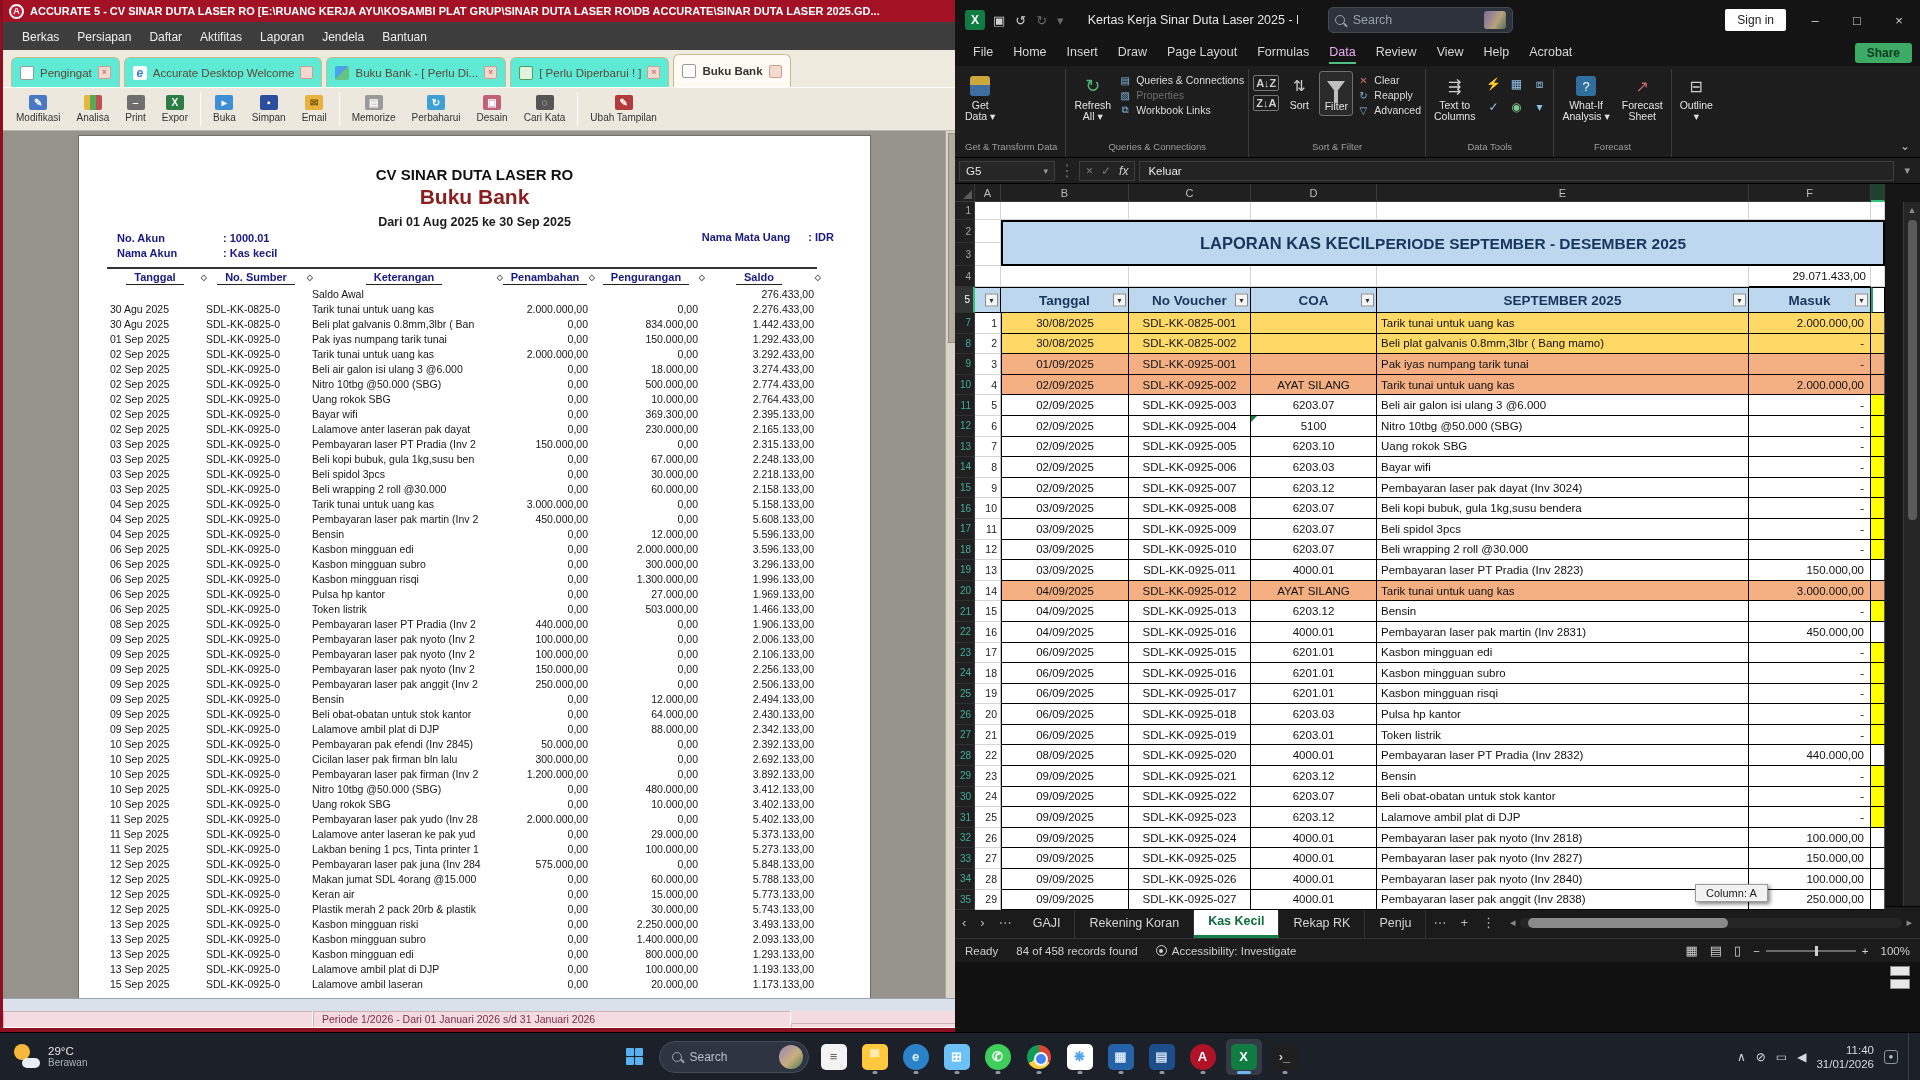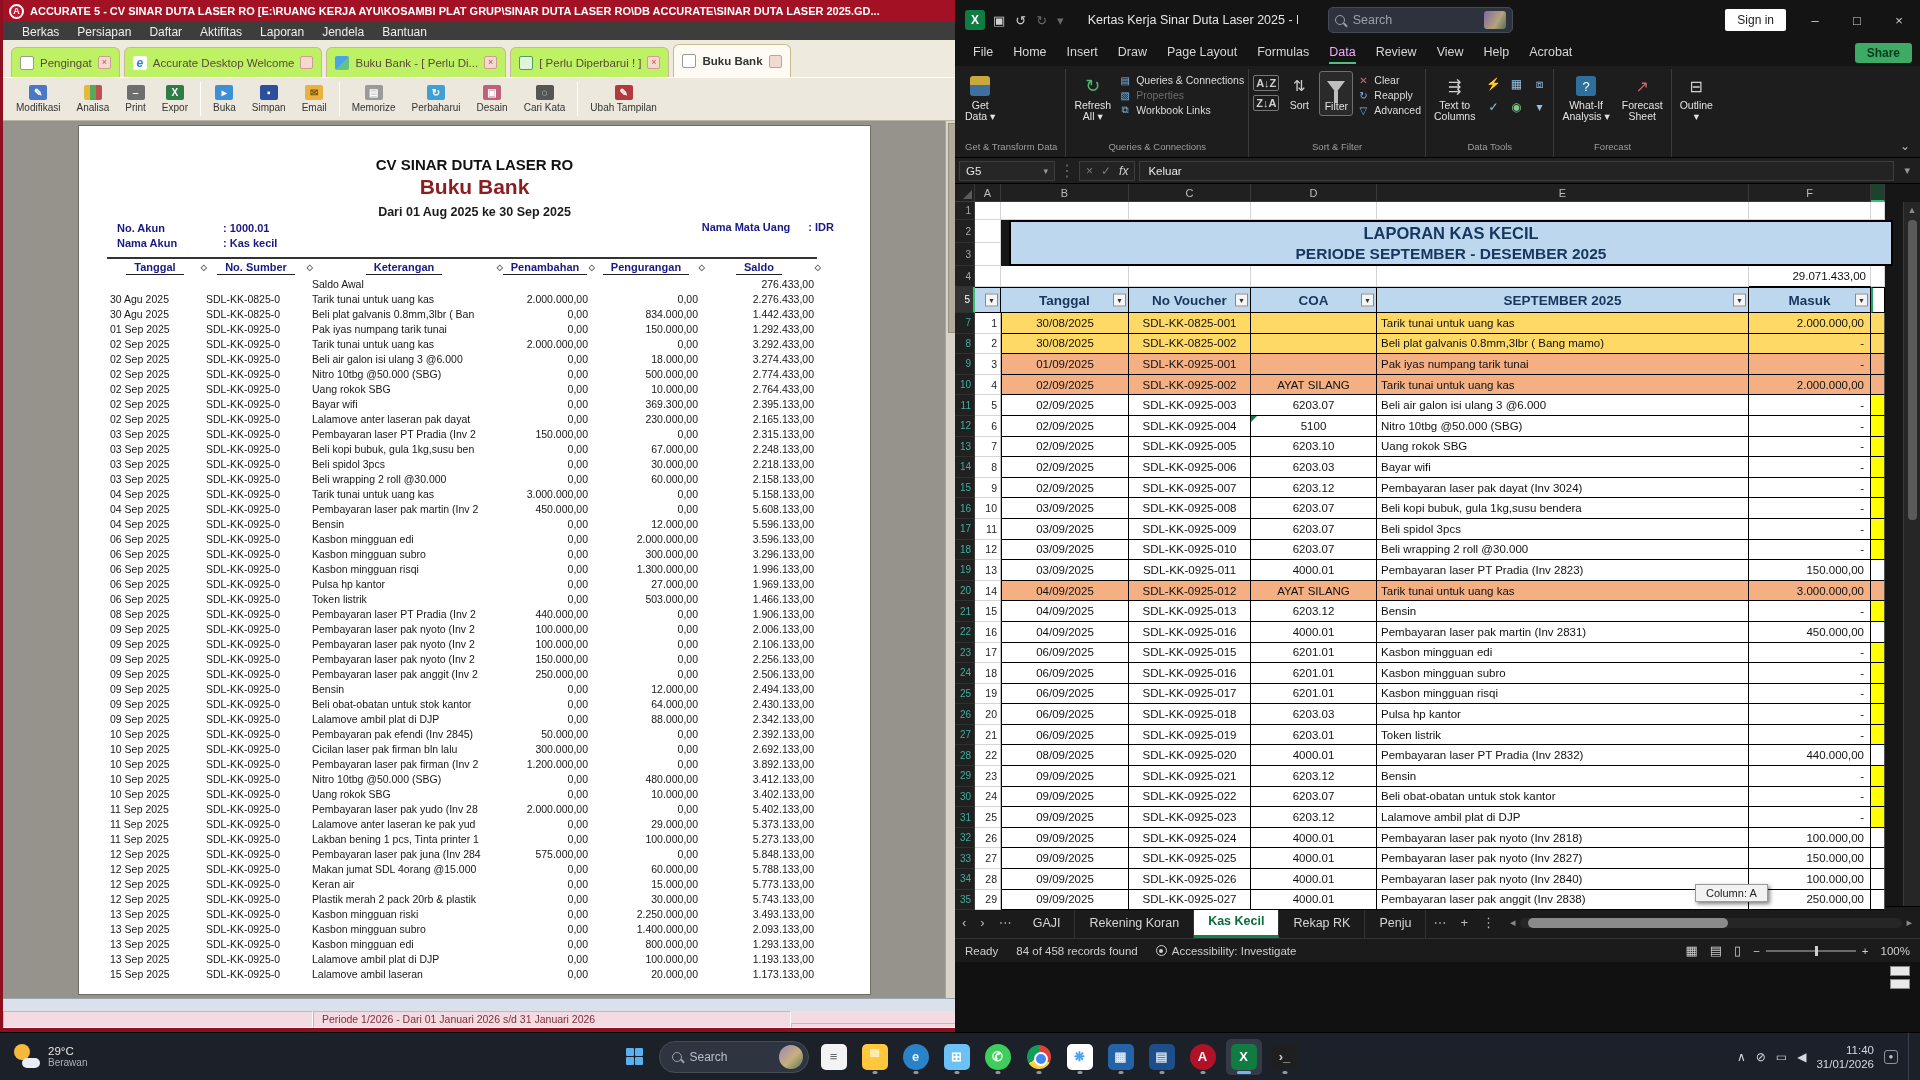--- a/index.html
+++ b/index.html
@@ -7,24 +7,24 @@
     font-family:"Liberation Sans", sans-serif; }
   #screen { position:relative; width:1920px; height:1080px; background:#1b1f26; overflow:hidden; }
 
   
   #acc { position:absolute; left:0; top:0; width:959px; height:1032px; background:#96938c;
          border-left:3px solid #8e1020; border-bottom:4px solid #8e1020; display:flex; flex-direction:column; }
   .acc-title { height:22px; background:#a31224; display:flex; align-items:center; gap:6px; padding:0 6px; flex:none; }
   .acc-logo { width:15px; height:15px; border-radius:50%; background:#c41730; border:2px solid #fff;
               color:#fff; font-size:9px; font-weight:bold; display:flex; align-items:center; justify-content:center; }
   .acc-title-text { color:#fff; font-size:11px; font-weight:bold; white-space:nowrap; overflow:hidden; }
-  .acc-menubar { height:18px; background:#3d3d3d; display:flex; align-items:center; padding:0 10px; gap:2px; flex:none; }
+  .acc-menubar { height:28px; background:#3d3d3d; display:flex; align-items:center; padding:0 10px; gap:2px; flex:none; }
   .acc-menu { color:#eee; font-size:12px; padding:3px 9px; }
   .acc-tabbar { height:37px; background:#efeade; display:flex; align-items:flex-end; padding:3px 4px 0 8px; gap:4px; flex:none; }
-  .acc-tab { height:30px; background:#bef264; border:1px solid #c9b992; border-bottom:none; border-radius:6px 6px 0 0;
+  .acc-tab { height:30px; background:#5eead4; border:1px solid #c9b992; border-bottom:none; border-radius:6px 6px 0 0;
              display:flex; align-items:center; gap:6px; padding:0 8px; font-size:11.5px; color:#5b4a38; min-width:0; }
   .acc-tab.active { background:#fdfbf4; height:33px; font-weight:bold; color:#333; }
   .acc-tab .tlabel { white-space:nowrap; overflow:hidden; }
   .tabicon { width:14px; height:14px; border-radius:2px; flex:none; display:flex; align-items:center; justify-content:center;
              font-size:9px; font-weight:bold; }
   .ti-doc { background:#fff; border:1px solid #999; color:#888; }
   .ti-ie { background:#fff; color:#2f7fd6; font-size:12px; font-style:italic; }
   .ti-grid { background:linear-gradient(135deg,#4aa3e8 50%,#67c27f 50%); color:#fff; }
   .ti-green { background:#dff3de; border:1px solid #4f9f57; color:#3a8a44; }
   .tabclose { width:13px; height:13px; background:#f3d9cf; border:1px solid #cf9f8d; border-radius:2px; color:#c0504d;
@@ -148,22 +148,22 @@
         font-size:10px; display:flex; align-items:center; justify-content:flex-end; padding-right:3px; }
   .rh.teal { color:#3fae9c; }
   .rh.sel { background:#333; color:#fff; border-right:2px solid #35c17a; }
   .wcell { background:#fff; border-right:1px solid #d4d4d4; border-bottom:1px solid #d4d4d4; }
   .xrow.r1 { height:18px; } .xrow.r4 { height:21px; }
   .bannerrow { display:flex; height:46px; }
   .bannerrow .lefts { display:flex; flex-direction:column; }
   .bannerrow .lefts .rh { height:23px; }
   .bannerrow .acol { display:flex; flex-direction:column; }
   .bannerrow .acol .wcell { height:23px; width:26px; }
-  .banner { width:884px; background:#bdd7ee; border:2px solid #000; display:flex; flex-direction:column;
-            align-items:center; justify-content:center; color:#17365d; font-weight:bold;margin-left:8px; }
+  .banner { width:884px; background:#bdd7ee; border:2px solid #000; display:flex; flex-direction:row;
+            align-items:center; justify-content:center; color:#17365d; font-weight:bold; }
   .banner .b1 { font-size:16.5px; } .banner .b2 { font-size:15.5px; margin-top:2px; }
   .r4 .val { color:#111; font-size:11.5px; display:flex; align-items:center; justify-content:flex-end; padding-right:4px; border-bottom:1px solid #000; }
   .hdrrow { height:26px; display:flex; }
   .hcell { background:#bdd7ee; border:1px solid #000; border-left:none; color:#17365d; font-weight:bold; font-size:13.5px;
            display:flex; align-items:center; justify-content:center; position:relative; }
   .hcell:first-of-type { border-left:1px solid #000; }
   .fbtn { position:absolute; right:2px; top:50%; transform:translateY(-50%); width:13px; height:13px; background:#f5f5f5;
           border:1px solid #8a8a8a; color:#333; font-size:7px; display:flex; align-items:center; justify-content:center; }
   .hcell.gsel2 { background:#fff; border-left:2px solid #21a366; }
   .xrow.data { height:20.6px; }

